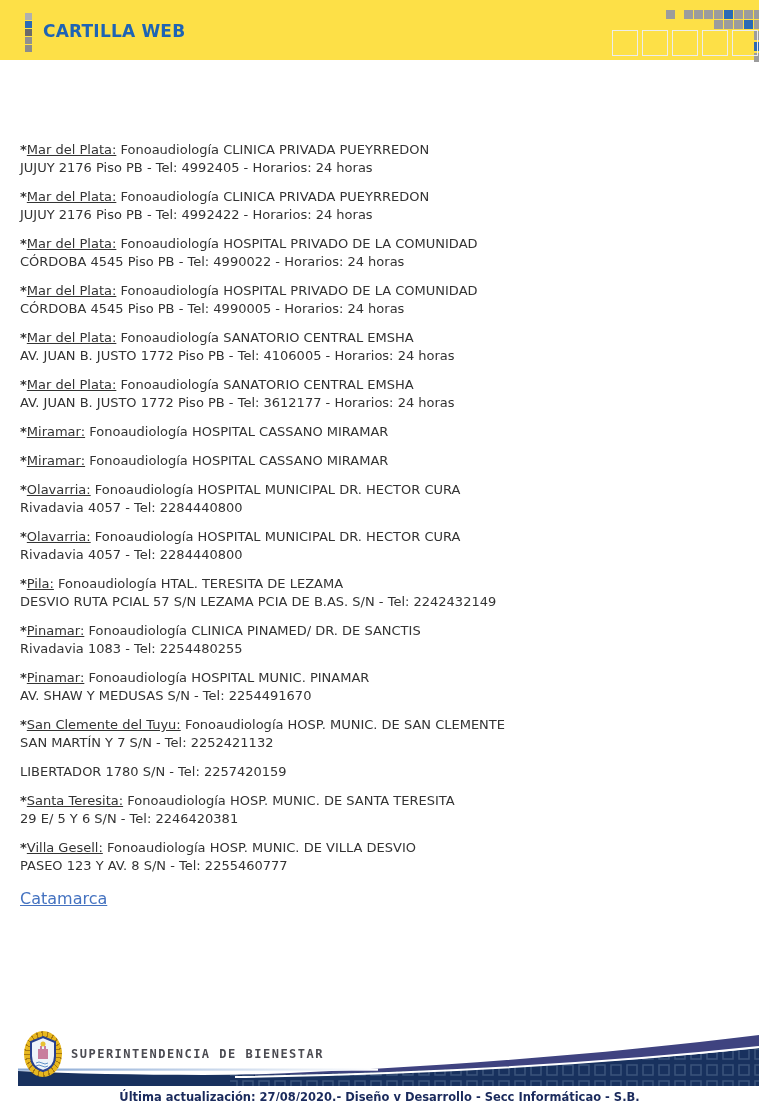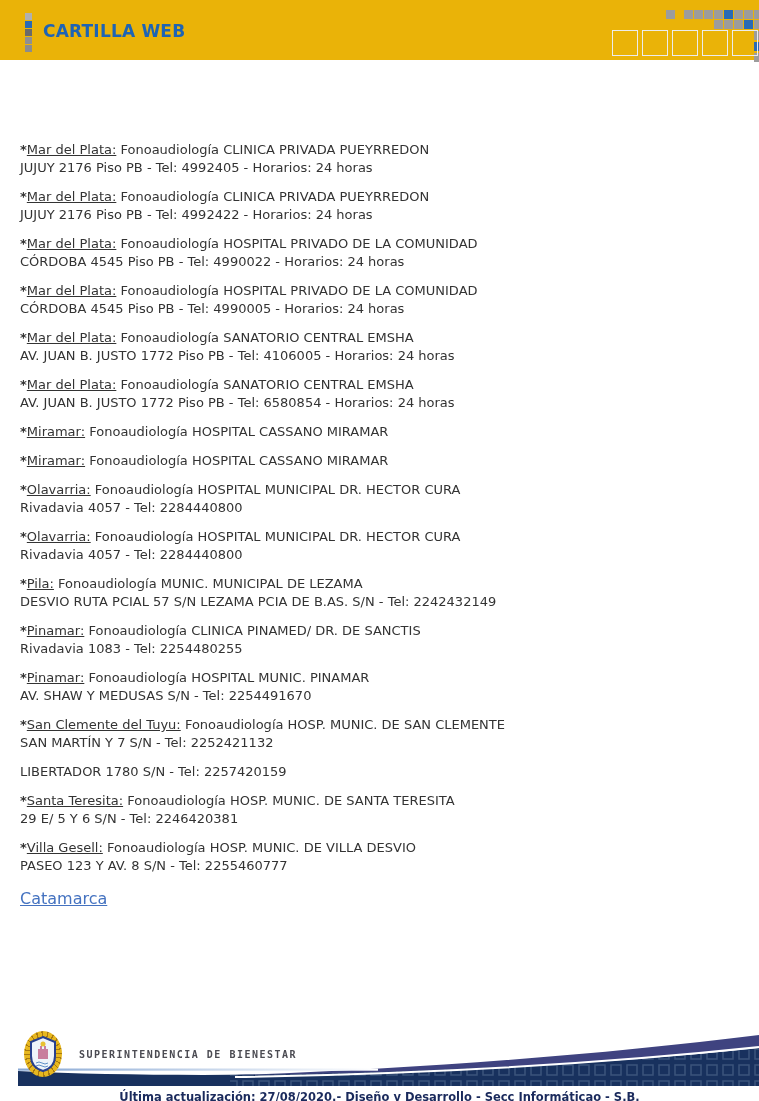--- a/index.html
+++ b/index.html
@@ -1,20 +1,20 @@
 <!DOCTYPE html>
 <html><head>
 <meta charset="utf-8">
 <style>
   * { margin:0; padding:0; box-sizing:border-box; }
   html,body { width:759px; height:1101px; background:#ffffff; overflow:hidden; position:relative;
     font-family:"DejaVu Sans","Liberation Sans",sans-serif; }
 
   
-  .header { position:absolute; top:0; left:0; width:759px; height:60px; background:#eab308; }
+  .header { position:absolute; top:0; left:0; width:759px; height:60px; background:#fde047; }
   .mini-stack { position:absolute; left:25px; top:13px; width:7px; }
   .mini-stack .sq { width:7px; height:7px; margin-bottom:1px; }
   .app-title { position:absolute; left:43px; top:21px; font-size:17px; font-weight:bold;
     color:#1e64b4; letter-spacing:0.2px; }
   .deco { position:absolute; width:9px; height:9px; }
   .deco.outline { background:transparent !important; border:1px solid #ececec; }
 
   
   .list { position:absolute; top:141px; left:20px; width:719px; color:#333; font-size:13px; }
   .entry { margin-bottom:11px; }
@@ -25,22 +25,22 @@
   .province-link { display:inline-block; margin-top:3px; font-size:16px; font-weight:normal;
     color:#4472c0; text-decoration:underline; cursor:pointer; }
 
   
   .footer-brand { position:absolute; top:1031px; left:24px; height:46px;
     display:flex; align-items:center; }
   .crest { width:38px; height:46px; border-radius:50%;
     background:repeating-conic-gradient(#e7b71f 0deg 11deg, #a8790e 11deg 15deg);
     position:relative; flex:0 0 auto; }
   .crest svg { position:absolute; left:6px; top:4px; }
-  .org-name { margin-left:17px; font-family:"DejaVu Sans Mono","Liberation Mono",monospace;
-    font-size:10px; font-weight:bold; letter-spacing:1.5px; color:#4b4b52; white-space:nowrap; }
+  .org-name { margin-left:9px; font-family:"DejaVu Sans Mono","Liberation Mono",monospace;
+    font-size:12px; font-weight:bold; letter-spacing:1.5px; color:#4b4b52; white-space:nowrap; }
 
   .wave { position:absolute; top:1030px; left:0; width:759px; height:56px; }
 
   .update-bar { position:absolute; top:1086px; left:0; width:759px; text-align:center; }
   .update-bar span { font-size:11.5px; font-weight:bold; text-decoration:underline;
     color:#1a2a5c; }
 </style>
 </head>
 <body>
 
@@ -100,21 +100,21 @@
     <div class="addr">CÓRDOBA 4545 Piso PB - Tel: 4990005 - Horarios: 24 horas</div>
   </div>
 
   <div class="entry">
     <div><span class="bullet">*</span><span class="city">Mar del Plata:</span> <span class="info">Fonoaudiología SANATORIO CENTRAL EMSHA</span></div>
     <div class="addr">AV. JUAN B. JUSTO 1772 Piso PB - Tel: 4106005 - Horarios: 24 horas</div>
   </div>
 
   <div class="entry">
     <div><span class="bullet">*</span><span class="city">Mar del Plata:</span> <span class="info">Fonoaudiología SANATORIO CENTRAL EMSHA</span></div>
-    <div class="addr">AV. JUAN B. JUSTO 1772 Piso PB - Tel: 6580854 - Horarios: 24 horas</div>
+    <div class="addr">AV. JUAN B. JUSTO 1772 Piso PB - Tel: 3612177 - Horarios: 24 horas</div>
   </div>
 
   <div class="entry">
     <div><span class="bullet">*</span><span class="city">Miramar:</span> <span class="info">Fonoaudiología HOSPITAL CASSANO MIRAMAR</span></div>
   </div>
 
   <div class="entry">
     <div><span class="bullet">*</span><span class="city">Miramar:</span> <span class="info">Fonoaudiología HOSPITAL CASSANO MIRAMAR</span></div>
   </div>
 
@@ -123,21 +123,21 @@
     <div><span class="bullet">*</span><span class="city">Olavarria:</span> <span class="info">Fonoaudiología HOSPITAL MUNICIPAL DR. HECTOR CURA</span></div>
     <div class="addr">Rivadavia 4057 - Tel: 2284440800</div>
   </div>
 
   <div class="entry">
     <div><span class="bullet">*</span><span class="city">Olavarria:</span> <span class="info">Fonoaudiología HOSPITAL MUNICIPAL DR. HECTOR CURA</span></div>
     <div class="addr">Rivadavia 4057 - Tel: 2284440800</div>
   </div>
 
   <div class="entry">
-    <div><span class="bullet">*</span><span class="city">Pila:</span> <span class="info">Fonoaudiología MUNIC. MUNICIPAL DE LEZAMA</span></div>
+    <div><span class="bullet">*</span><span class="city">Pila:</span> <span class="info">Fonoaudiología HTAL. TERESITA DE LEZAMA</span></div>
     <div class="addr">DESVIO RUTA PCIAL 57 S/N LEZAMA PCIA DE B.AS. S/N - Tel: 2242432149</div>
   </div>
 
   <div class="entry">
     <div><span class="bullet">*</span><span class="city">Pinamar:</span> <span class="info">Fonoaudiología CLINICA PINAMED/ DR. DE SANCTIS</span></div>
     <div class="addr">Rivadavia 1083 - Tel: 2254480255</div>
   </div>
 
   <div class="entry">
     <div><span class="bullet">*</span><span class="city">Pinamar:</span> <span class="info">Fonoaudiología HOSPITAL MUNIC. PINAMAR</span></div>

